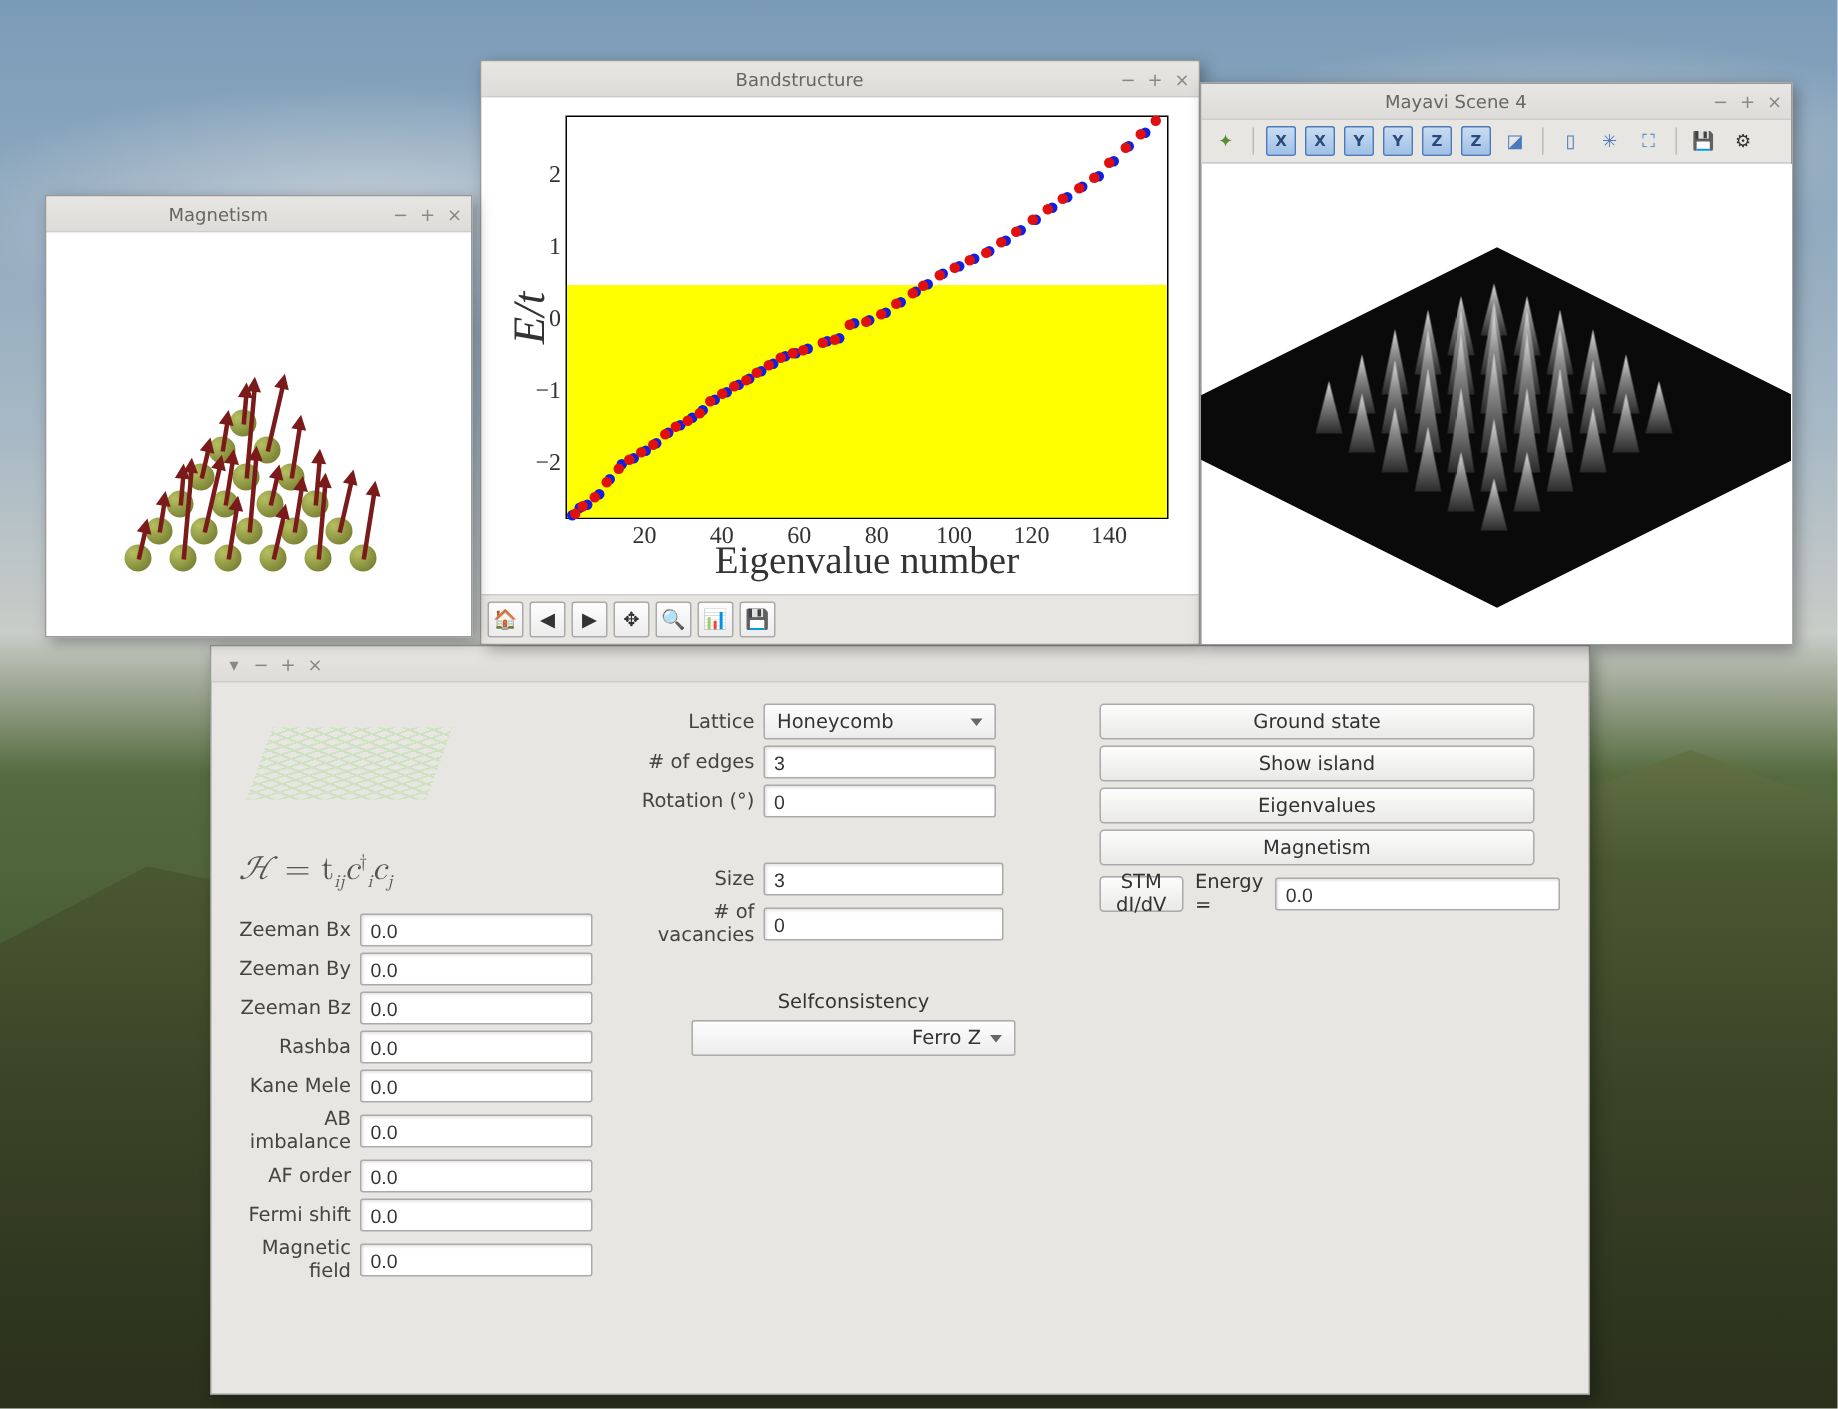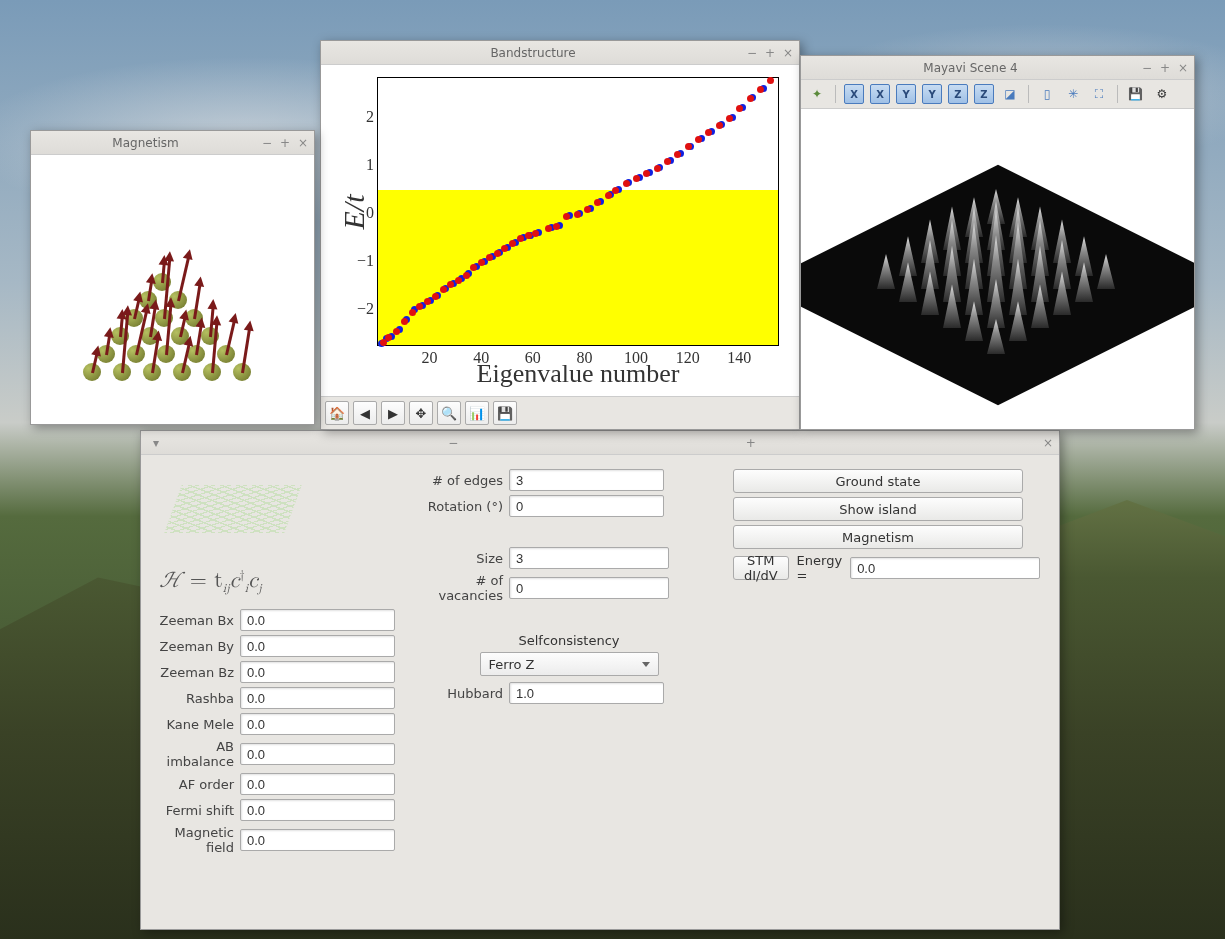--- a/index.html
+++ b/index.html
@@ -32,21 +32,21 @@
     background: #e8e6e2;
     border: 1px solid #999;
     box-shadow: 3px 3px 10px rgba(0,0,0,0.35);
     display:flex; flex-direction:column;
   }
   .titlebar {
     height: 24px;
     background: linear-gradient(#e8e6e2,#dedcd8);
     display:flex; align-items:center; padding:0 4px;
     border-bottom:1px solid #ccc;
-    font-size:12px; color:#666;justify-content:space-between;
+    font-size:12px; color:#666;
   }
   .titlebar .spacer { flex:1; }
   .titlebar .title { flex:1; text-align:center; }
   .winbtn { width:14px; height:14px; margin-left:4px; color:#888; font-size:12px; line-height:14px; text-align:center; cursor:pointer; }
   .content-white { background:#fff; flex:1; position:relative; overflow:hidden; }
 
   
   .main-app { background:#e8e6e2; }
   .main-body { display:flex; padding:8px 4px; gap:4px; }
   .col { display:flex; flex-direction:column; }
@@ -190,48 +190,51 @@
           <input type="text" style="width: 155px;" value="0.0">
         </div>
       <div class="field-row">
           <div class="field-label">Magnetic field</div>
           <input type="text" style="width: 155px;" value="0.0">
         </div>
     </div>
 
     <div class="col" style="width:320px; padding-top:6px;">
       <div class="field-row">
+          <div class="field-label-mid">Lattice</div>
+          <div class="select" style="width:155px">
+            <span>Honeycomb</span>
+          </div>
+        </div>
+      <div class="field-row">
           <div class="field-label-mid"># of edges</div>
           <input type="text" style="width: 155px;" value="3">
         </div>
       <div class="field-row" style="margin-bottom:30px;">
           <div class="field-label-mid">Rotation (°)</div>
           <input type="text" style="width: 155px;" value="0">
         </div>
       <div class="field-row">
           <div class="field-label-mid">Size</div>
           <input type="text" style="width: 160px;" value="3">
         </div>
       <div class="field-row" style="margin-bottom:30px;">
           <div class="field-label-mid"># of vacancies</div>
           <input type="text" style="width: 160px;" value="0">
         </div>
       <div style="text-align:center;margin-bottom:4px;">Selfconsistency</div>
-      <div class="select" style="width:179px;margin:0 auto 6px;">
+      <div class="select" style="width:216px;margin:0 auto 6px;justify-content:flex-end;">
           <span>Ferro Z</span>
-        </div>
-      <div class="field-row">
-          <div class="field-label-mid">Hubbard</div>
-          <input type="text" style="width: 155px;" value="1.0">
         </div>
     </div>
 
     <div class="col" style="width:300px; padding-top:6px; gap:4px;">
       <div class="btn" style="width:290px">Ground state</div>
       <div class="btn" style="width:290px">Show island</div>
+      <div class="btn" style="width:290px">Eigenvalues</div>
       <div class="btn" style="width:290px">Magnetism</div>
       <div style="display:flex;gap:4px;align-items:center;">
         <div class="btn" style="width:80px">STM dI/dV</div>
         <div style="padding:0 4px">Energy =</div>
         <input type="text" style="flex: 1 1 0%;" value="0.0">
       </div>
     </div>
   </div>
 </div>
 

